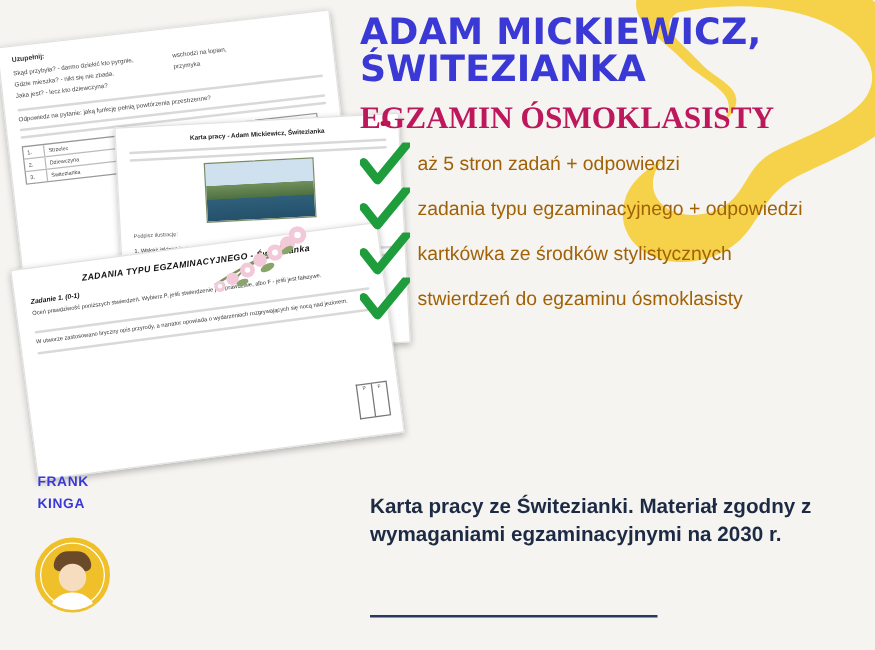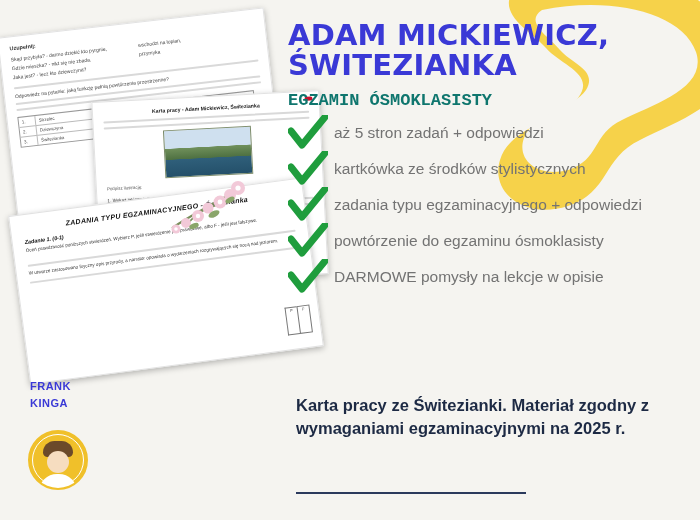--- a/index.html
+++ b/index.html
@@ -72,46 +72,46 @@
   .sheet-3 .h{font-size:7px;font-weight:bold;font-style:italic;text-align:center;color:#111;letter-spacing:.3px;}
   .sheet-3 .t2{font-size:5.4px;font-weight:bold;color:#111;margin-top:7px;font-style:italic;}
   .sheet-3 .p{font-size:4.6px;color:#333;margin-top:3px;line-height:1.5;}
   .grid-tbl{position:absolute;right:8px;bottom:14px;display:flex;}
   .grid-tbl .gc{width:11px;height:26px;border:1px solid #777;border-right:none;font-size:4px;color:#555;text-align:center;}
   .grid-tbl .gc:last-child{border-right:1px solid #777;}
   
   .flowers{position:absolute;left:168px;top:178px;z-index:4;pointer-events:none;}
   
   .right{
-    position:absolute;left:288px;top:20px;width:408px;z-index:3;
+    position:absolute;left:288px;top:10px;width:408px;z-index:3;
   }
   h1.title{
     margin:0;
     font-family:"DejaVu Sans", sans-serif;
     font-weight:bold;
     font-size:29px;
     line-height:1.04;
     color:#3a39d6;
     letter-spacing:.2px;
   }
   h2.subtitle{
     margin:12px 0 0 0;
-    font-family:Liberation Mono, monospace;
+    font-family:Liberation Serif, serif;
     font-weight:bold;
-    font-size:17px;
+    font-size:25px;
     line-height:1.05;
-    color:#0f766e;
+    color:#be185d;
   }
   ul.bullets{list-style:none;margin:14px 0 0 0;padding:0;}
   ul.bullets li{
     position:relative;
     padding:0 0 0 46px;
     margin:0 0 14px 0;
     font-size:15.5px;
-    color:#737373;
+    color:#a16207;
     line-height:1.15;
     min-height:22px;
   }
   ul.bullets li .tick{
     position:absolute;left:0;top:-9px;width:40px;height:34px;
   }
   
   .bottom-note{
     position:absolute;left:296px;top:394px;width:392px;z-index:3;
     font-size:16.5px;color:#1d2a44;line-height:1.42;font-weight:bold;
@@ -257,44 +257,38 @@
     <li>
       <svg class="tick" viewBox="0 0 40 34">
         <path d="M3 16 L14 30 L37 2" stroke="#1f9d3d" stroke-width="7" fill="none" stroke-linecap="round" stroke-linejoin="round"></path>
       </svg>
       <span>aż 5 stron zadań + odpowiedzi</span>
     </li>
     <li>
       <svg class="tick" viewBox="0 0 40 34">
         <path d="M3 16 L14 30 L37 2" stroke="#1f9d3d" stroke-width="7" fill="none" stroke-linecap="round" stroke-linejoin="round"></path>
       </svg>
+      <span>zadania typu egzaminacyjnego + odpowiedzi</span>
+    </li>
+    <li>
+      <svg class="tick" viewBox="0 0 40 34">
+        <path d="M3 16 L14 30 L37 2" stroke="#1f9d3d" stroke-width="7" fill="none" stroke-linecap="round" stroke-linejoin="round"></path>
+      </svg>
       <span>kartkówka ze środków stylistycznych</span>
     </li>
     <li>
       <svg class="tick" viewBox="0 0 40 34">
         <path d="M3 16 L14 30 L37 2" stroke="#1f9d3d" stroke-width="7" fill="none" stroke-linecap="round" stroke-linejoin="round"></path>
       </svg>
-      <span>zadania typu egzaminacyjnego + odpowiedzi</span>
-    </li>
-    <li>
-      <svg class="tick" viewBox="0 0 40 34">
-        <path d="M3 16 L14 30 L37 2" stroke="#1f9d3d" stroke-width="7" fill="none" stroke-linecap="round" stroke-linejoin="round"></path>
-      </svg>
-      <span>powtórzenie do egzaminu ósmoklasisty</span>
-    </li>
-    <li>
-      <svg class="tick" viewBox="0 0 40 34">
-        <path d="M3 16 L14 30 L37 2" stroke="#1f9d3d" stroke-width="7" fill="none" stroke-linecap="round" stroke-linejoin="round"></path>
-      </svg>
-      <span>DARMOWE pomysły na lekcje w opisie</span>
+      <span>stwierdzeń do egzaminu ósmoklasisty</span>
     </li>
   </ul>
 </div>
 
-<div class="bottom-note">Karta pracy ze Świtezianki. Materiał zgodny z wymaganiami egzaminacyjnymi na 2025 r.</div>
+<div class="bottom-note">Karta pracy ze Świtezianki. Materiał zgodny z wymaganiami egzaminacyjnymi na 2030 r.</div>
 <div class="rule"></div>
 
 <div class="author">
   <div>FRANK</div>
   <div>KINGA</div>
 </div>
 <div class="avatar">
   <div class="hair"></div>
   <div class="face"></div>
   <div class="body"></div>

